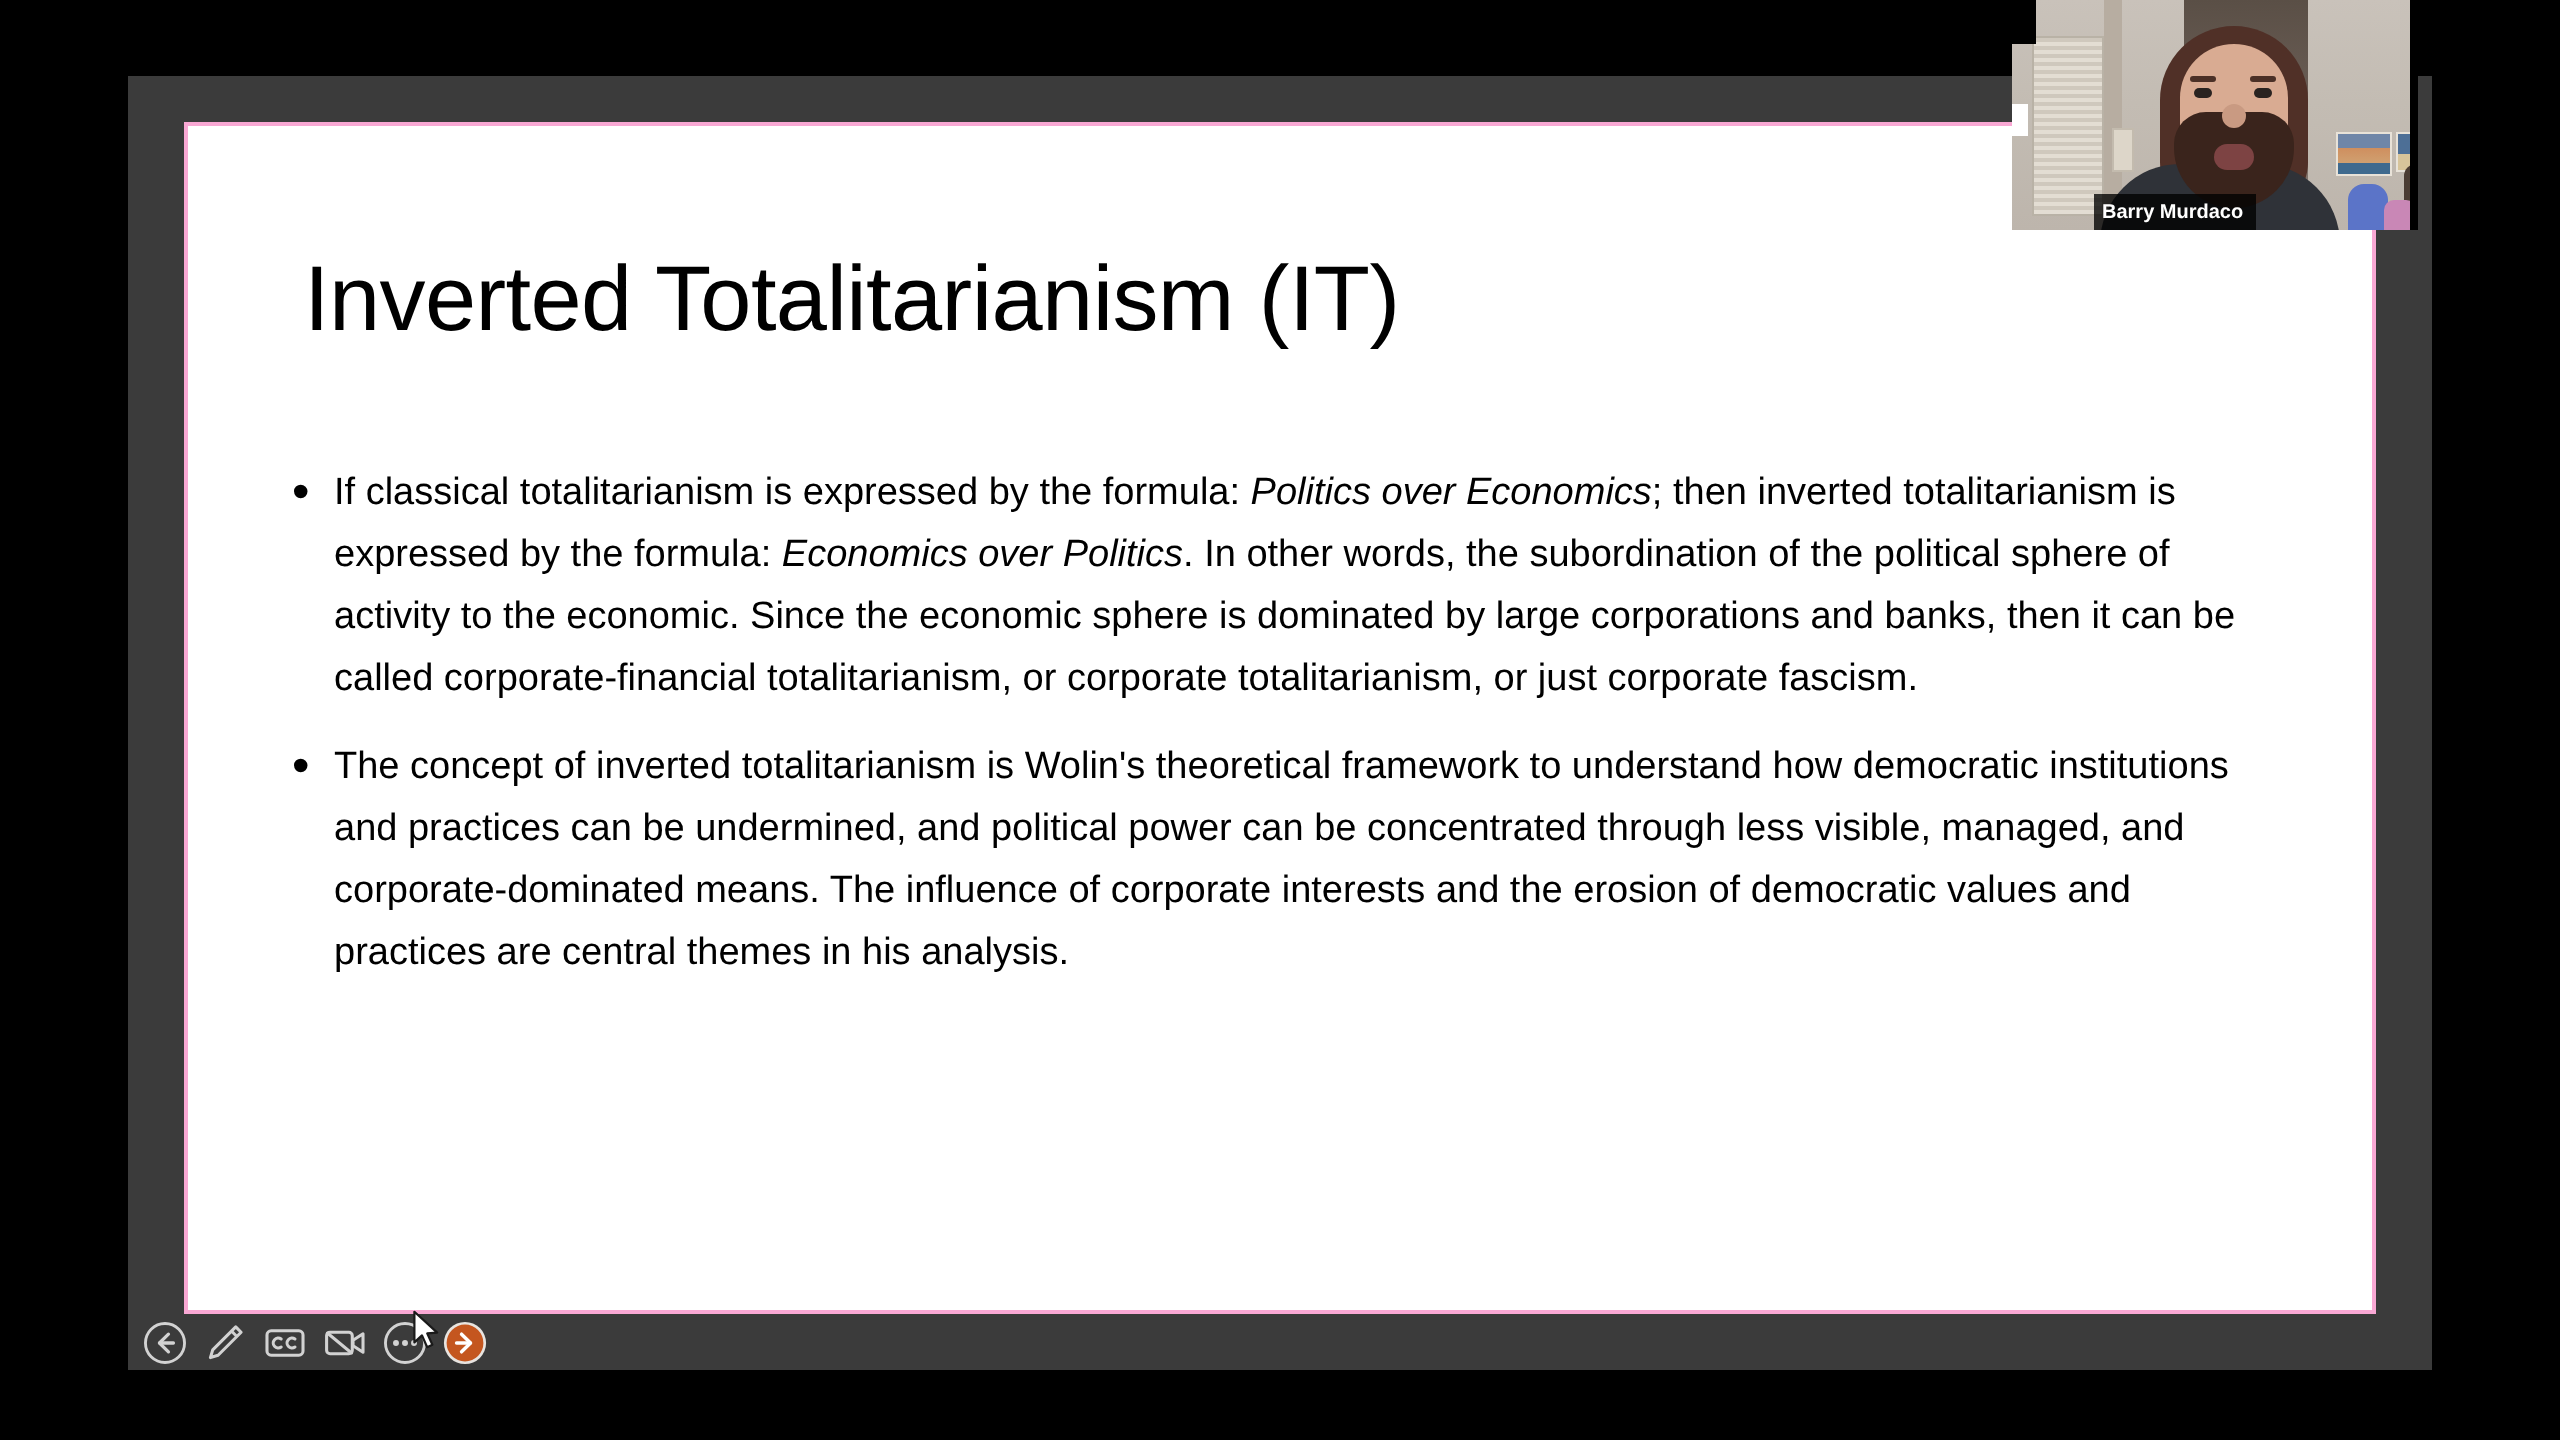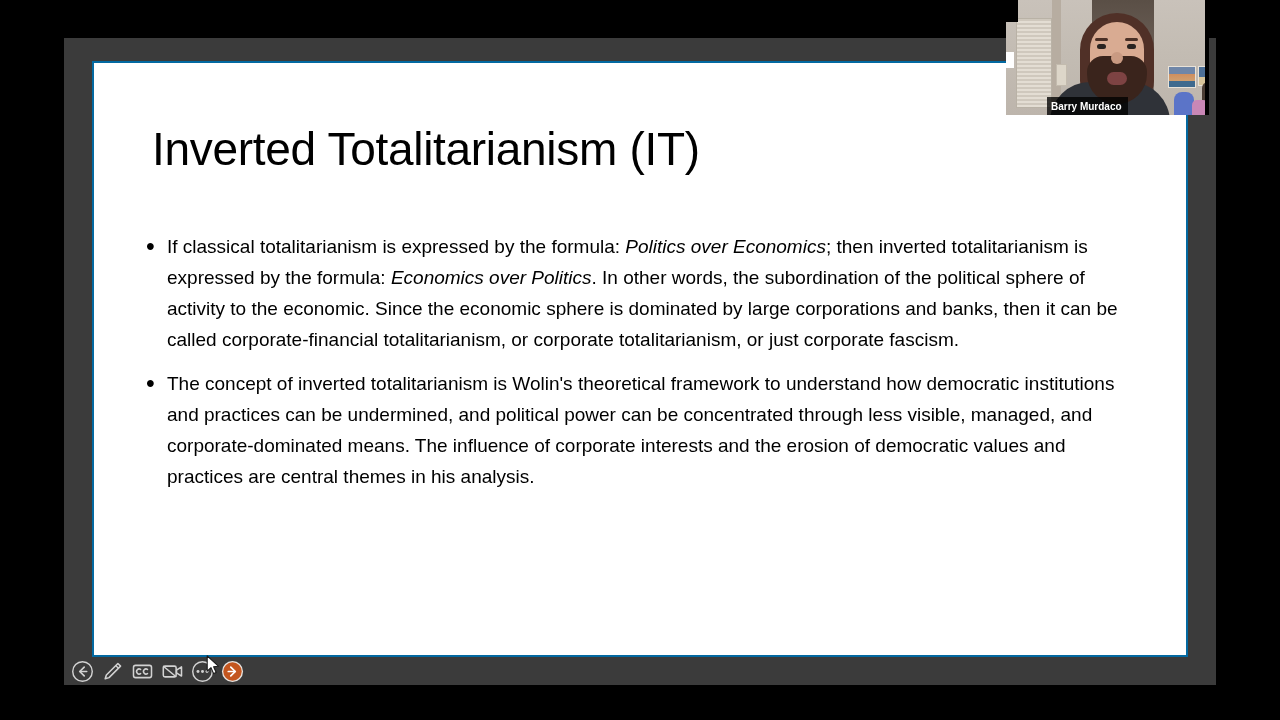--- a/index.html
+++ b/index.html
@@ -32,21 +32,21 @@
   }
 
   
   #slide {
     position: absolute;
     left: 28px;
     top: 23px;
     width: 1096px;
     height: 596px;
     background: #ffffff;
-    border: 2px solid #0369a1;
+    border: 2px solid #f9a8d4;
     box-sizing: border-box;
     overflow: hidden;
   }
 
   #slide-title {
     position: absolute;
     left: 58px;
     top: 62px;
     font-size: 46px;
     line-height: 1.05;

